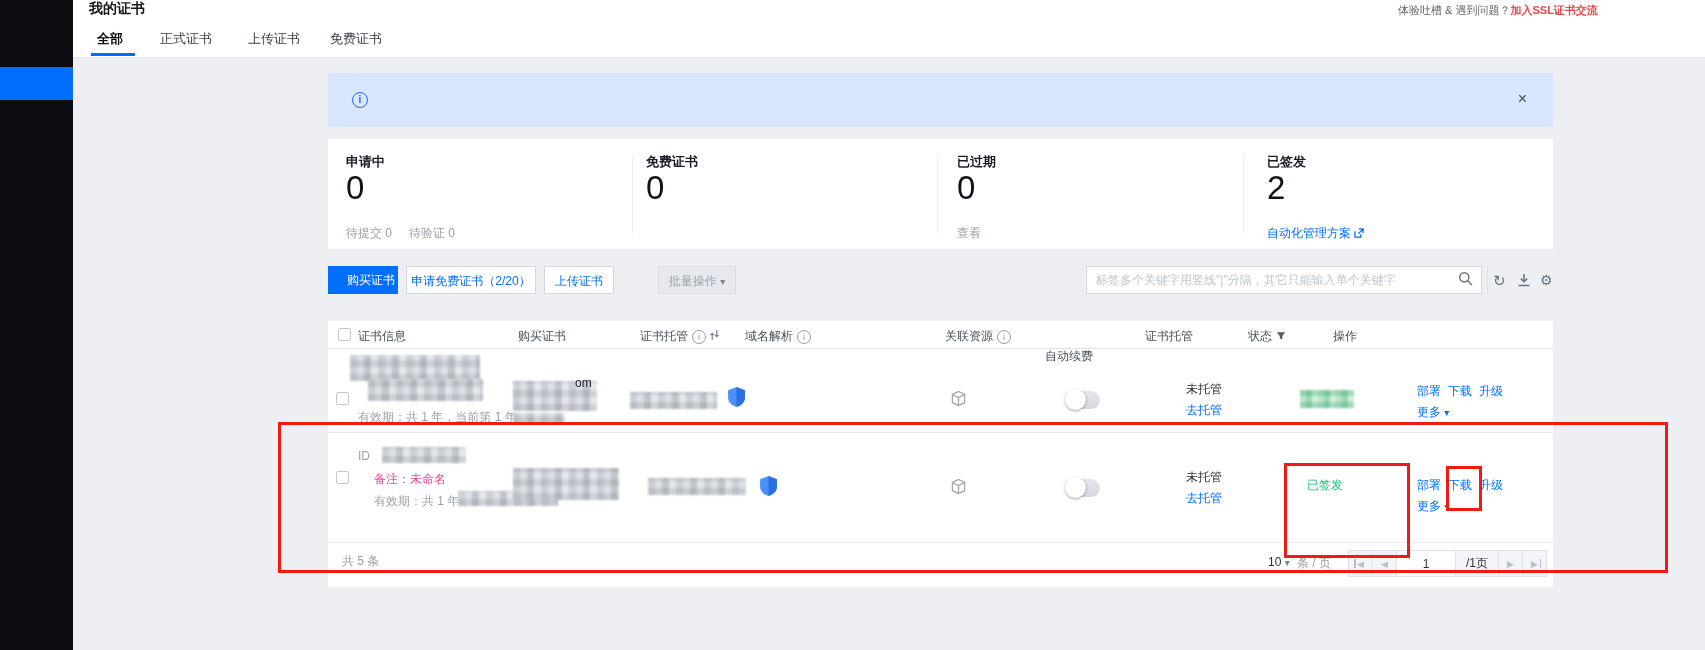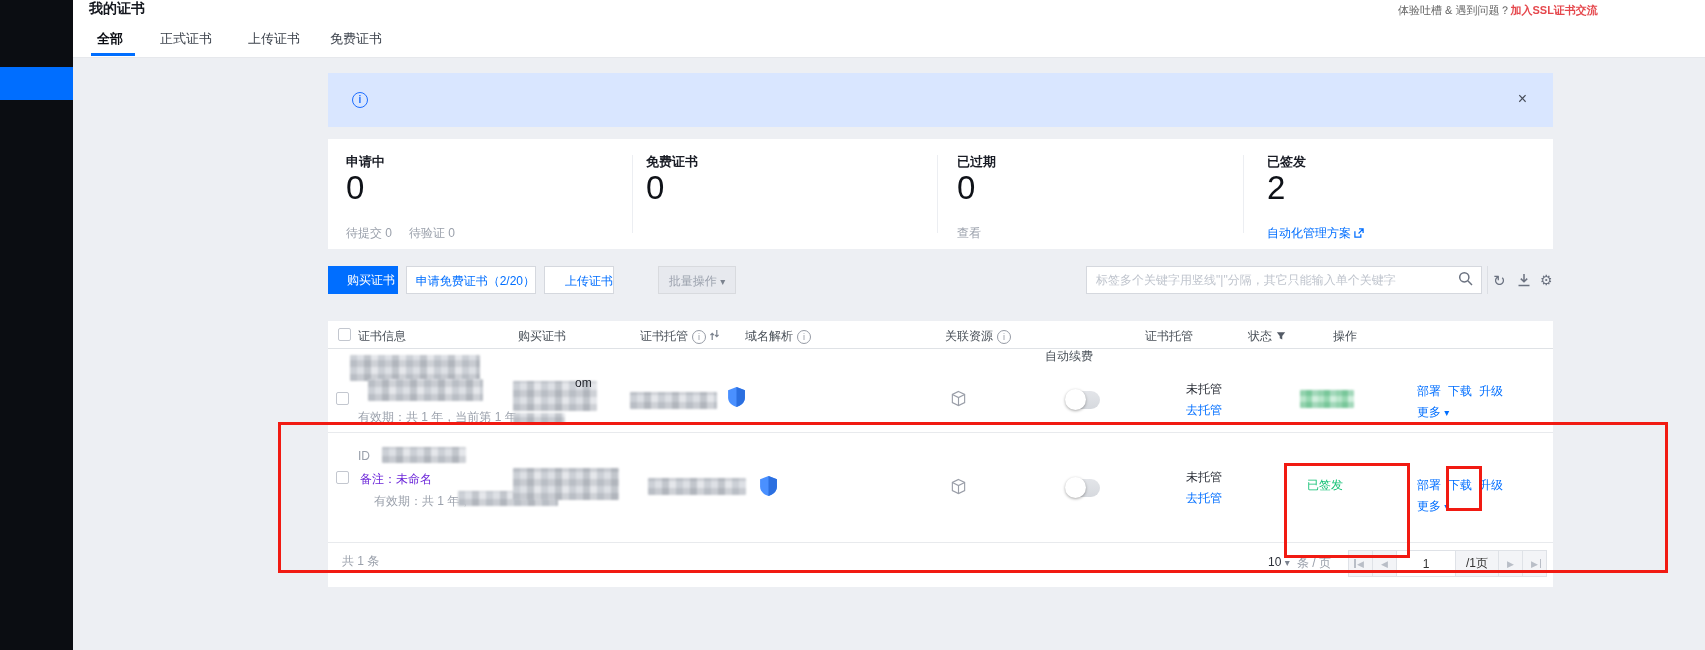--- a/index.html
+++ b/index.html
@@ -29,21 +29,21 @@
   .extlink{display:inline-block;vertical-align:-1px;margin-left:3px;}
   
   .stats{left:328px;top:139px;width:1225px;height:110px;}
   .stat-sep{position:absolute;top:16px;width:1px;height:78px;background:#eceef2;}
   .stat-label{position:absolute;top:14px;font-size:13px;font-weight:bold;color:#1a1d26;}
   .stat-value{position:absolute;top:30px;font-size:33px;color:#0f1218;}
   .stat-sub{position:absolute;top:86px;font-size:12px;}
   
   .btn{position:absolute;top:266px;height:28px;line-height:28px;text-align:center;font-size:12px;cursor:pointer;box-sizing:border-box;}
   .btn-primary{background:#006eff;color:#fff;padding-left:16px;}
-  .btn-plain{background:#fff;border:1px solid #d5d8de;color:#006eff;text-align:right;}
+  .btn-plain{background:#fff;border:1px solid #d5d8de;color:#006eff;}
   .btn-disabled{background:#e7e9ee;border:1px solid #d8dade;color:#9ba1ad;cursor:default;}
   .search{position:absolute;left:1086px;top:266px;width:396px;height:28px;box-sizing:border-box;background:#fff;
           border:1px solid #d5d8de;padding:0 28px 0 9px;font-size:12px;color:#333;
           font-family:"Liberation Sans","DejaVu Sans",sans-serif;}
   .search::placeholder{color:#bfc4cd;}
   .tool-icon{position:absolute;top:272px;color:#6b7280;cursor:pointer;}
   .tool-sep{position:absolute;left:1487px;top:266px;width:1px;height:28px;background:#dcdfe4;}
   
   .table-card{left:328px;top:321px;width:1225px;height:266px;}
   .thead{position:absolute;left:0;top:0;width:100%;height:28px;border-bottom:1px solid #dfe2e6;box-sizing:border-box;}
@@ -211,21 +211,21 @@
         <span>更多</span> <span class="caret" style="color:#006eff;">▾</span>
       </div>
     </div>
 
     <div class="row-sep" style="top:111px;"></div>
 
     <div>
       <div class="cell-txt gray" style="left:30px;top:128px;">ID</div>
       <div class="mosaic" style="left:54px;top:126px;width:84px;height:16px;"></div>
       <div class="chk" style="left:8px;top:150px;"></div>
-      <div class="cell-txt" style="left:32px;top:150px;color:#6d28d9;">备注：未命名</div>
+      <div class="cell-txt" style="left:46px;top:150px;color:#ec4899;">备注：未命名</div>
       <div class="cell-txt gray" style="left:30px;top:172px;margin-left:16px;">有效期：共 1 年，</div>
       <div class="mosaic" style="left:130px;top:170px;width:100px;height:15px;"></div>
       <div class="mosaic" style="left:185px;top:147px;width:106px;height:32px;"></div>
       <div class="mosaic" style="left:320px;top:157px;width:98px;height:17px;"></div>
       <span class="abs" style="left:432px;top:155px;"><svg width="17" height="20" viewBox="0 0 16 19">
             <path d="M8 0L16 3v7c0 4.5-3.4 7.6-8 9-4.6-1.4-8-4.5-8-9V3z" fill="#4a90ff"></path>
             <path d="M8 0L16 3v7c0 4.5-3.4 7.6-8 9z" fill="#2b6fe0"></path>
           </svg></span>
       <span class="abs" style="left:622px;top:157px;"><svg width="17" height="17" viewBox="0 0 18 18" fill="none" stroke="#9a9ea8" stroke-width="1.2">
             <path d="M9 1.5l6.5 3.2v8.6L9 16.5 2.5 13.3V4.7z"></path>
@@ -240,21 +240,21 @@
       <div class="cell-txt link" style="left:1089px;top:156px;">部署</div>
       <div class="cell-txt link" style="left:1120px;top:156px;">下载</div>
       <div class="cell-txt link" style="left:1151px;top:156px;">升级</div>
       <div class="cell-txt link" style="left:1089px;top:177px;">
         <span>更多</span> <span class="caret" style="color:#006eff;">▾</span>
       </div>
     </div>
 
     <div class="row-sep" style="top:221px;"></div>
 
-    <div class="cell-txt gray" style="left:14px;top:232px;">共 1 条</div>
+    <div class="cell-txt gray" style="left:14px;top:232px;">共 5 条</div>
     <div class="cell-txt" style="left:940px;top:234px;color:#2b2f38;cursor:pointer;">
       <span>10</span> <span class="caret">▾</span>
     </div>
     <div class="cell-txt gray" style="left:969px;top:234px;">条 / 页</div>
     <div class="pager">
       <div class="pg-btn">
           <span class="endbar" style="left:5px;"></span>
           <span>◀</span>
         </div>
       <div class="pg-btn">

